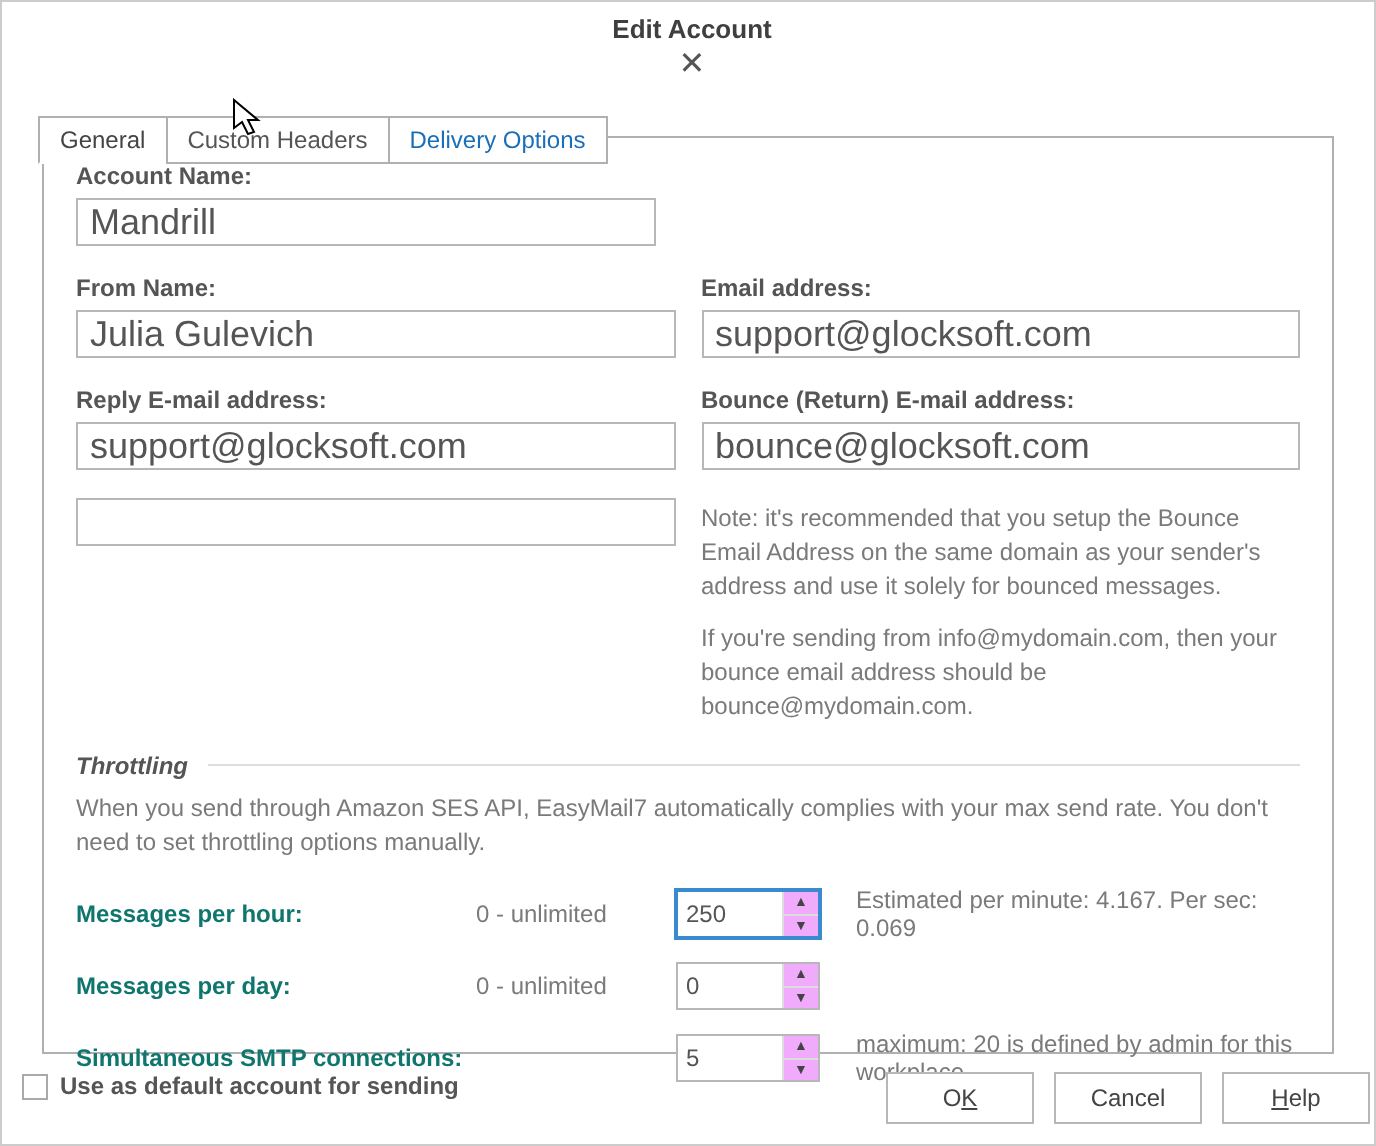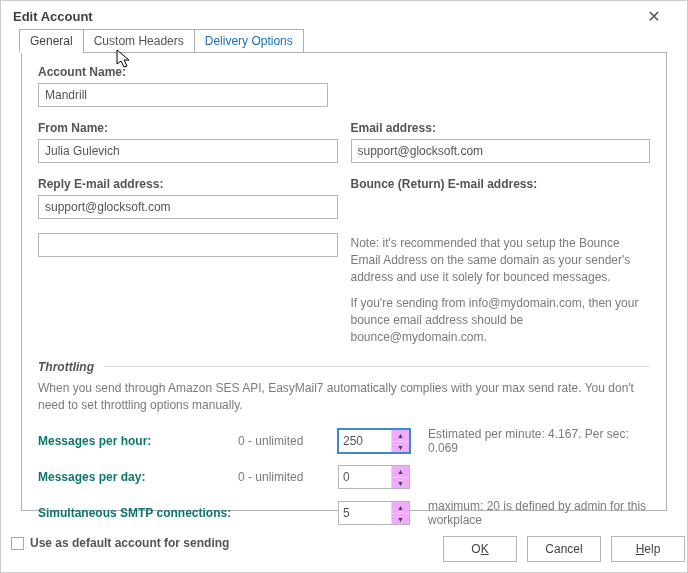--- a/index.html
+++ b/index.html
@@ -15,21 +15,22 @@
     height: 573px;
     border: 1px solid #ccc;
     box-shadow: 2px 2px 5px rgba(0,0,0,0.2);
     position: relative;
     background: #fff;
   }
   .title-row {
     display: flex;
     align-items: center;
     justify-content: space-between;
-    padding: 6px 24px 2px 12px;
+    padding: 6px 8px 2px 12px;
+    flex-direction: column;
   }
   .title-text {
     font-weight: bold;
     color: #403f3f;
     font-size: 13px;
   }
   .close-x {
     font-family: Arial, sans-serif;
     font-size: 16px;
     color: #555;
@@ -47,21 +48,21 @@
     z-index: 2;
     margin-left: 8px;
   }
   .tab {
     border: 1px solid #b0b0b0;
     border-bottom: 1px solid #b0b0b0;
     padding: 4px 10px 4px 10px;
     margin-right: -1px;
     background: #fff;
     position: relative;
-    top: 1px;
+    top: 14px;
     color: #555;
     cursor: pointer;
   }
   .tab.active {
     border-bottom: 1px solid #fff;
     color: #444;
     font-weight: normal;
   }
   .tab.hover {
     color: #1a6fb8;
@@ -78,21 +79,21 @@
   .form-label {
     font-weight: bold;
     color: #565454;
     display: block;
     margin-bottom: 4px;
   }
   input.text-field {
     width: 100%;
     border: 1px solid #b7b7b7;
     padding: 4px 6px;
-    font-size: 12px;
+    font-size: 18px;
     color: #565454;
     height: 24px;
     background: #fff;
   }
   .two-col {
     display: flex;
     gap: 13px;
   }
   .col {
     flex: 1;
@@ -251,20 +252,21 @@
         </div>
       </div>
 
       <div class="two-col" style="margin-top:14px">
         <div class="col">
           <span class="form-label">Reply E-mail address:</span>
           <input class="text-field" value="support@glocksoft.com" style="">
         </div>
         <div class="col">
           <span class="form-label">Bounce (Return) E-mail address:</span>
+          <input class="text-field" value="bounce@glocksoft.com" style="">
         </div>
       </div>
 
       <div class="two-col" style="margin-top:14px">
         <div class="col">
           <input class="text-field" value="" style="">
         </div>
         <div class="col">
           <div class="note-text">Note: it's recommended that you setup the Bounce Email Address on the same domain as your sender's address and use it solely for bounced messages.</div>
           <div class="note-text" style="margin-top:10px">If you're sending from info@mydomain.com, then your bounce email address should be bounce@mydomain.com.</div>

